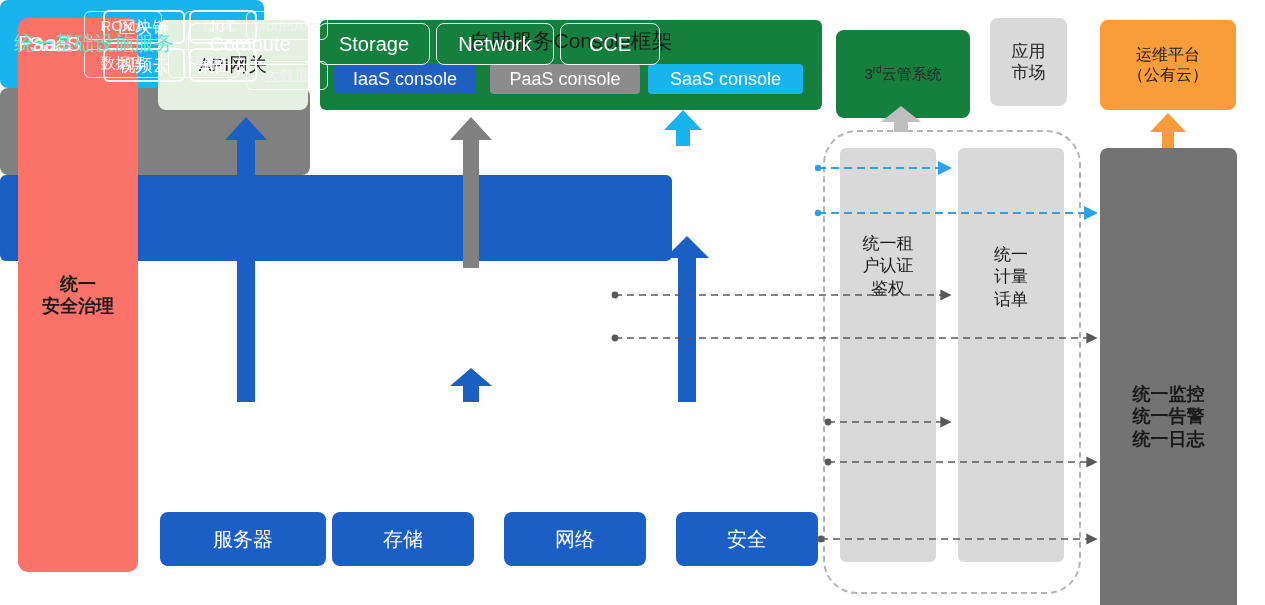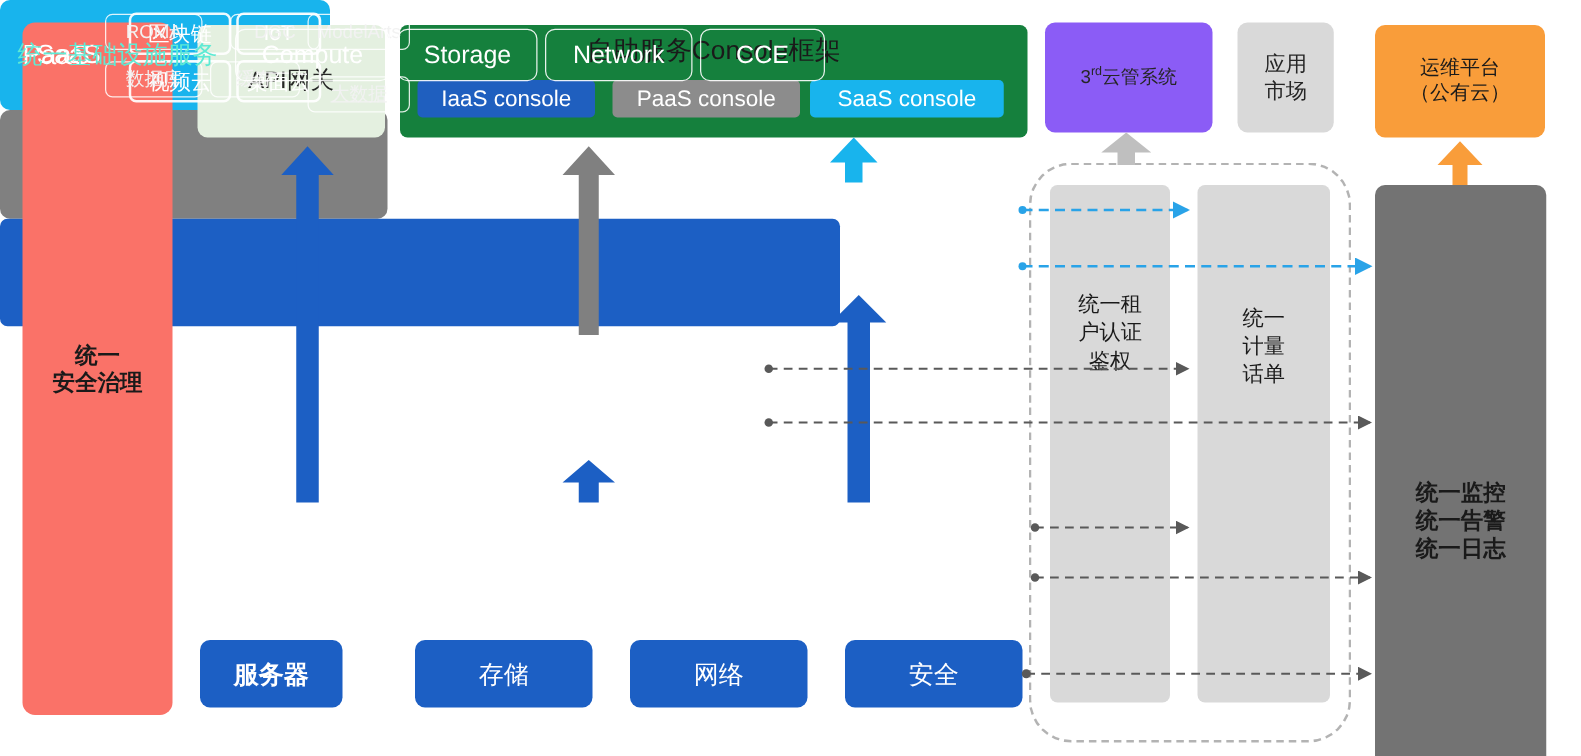--- a/index.html
+++ b/index.html
@@ -18,21 +18,21 @@
 
   
   #consoleframe{left:320px;top:20px;width:502px;height:90px;background:#15803d;display:block;}
   #consoletitle{position:absolute;left:0;top:8px;width:100%;text-align:center;font-size:21px;color:#1a1a1a;}
   .cpill{position:absolute;top:44px;height:30px;display:flex;align-items:center;justify-content:center;font-size:18px;color:#fff;border-radius:4px;}
   #cp0{left:14px;width:142px;background:#1F5FBF;}
   #cp1{left:170px;width:150px;background:#8C8C8C;}
   #cp2{left:328px;width:155px;background:#18B4ED;}
 
   
-  #third{left:836px;top:18px;width:134px;height:88px;background:#8b5cf6;color:#262626;font-size:15px;}
+  #third{left:836px;top:30px;width:134px;height:88px;background:#15803d;color:#262626;font-size:15px;}
   #appmkt{left:990px;top:18px;width:77px;height:88px;background:#D9D9D9;color:#262626;font-size:17px;}
 
   
   #ops{left:1100px;top:20px;width:136px;height:90px;background:#F99D3A;color:#1a1a1a;font-size:16px;}
   #opspanel{left:1100px;top:148px;width:137px;height:537px;background:#737373;color:#1a1a1a;font-size:18px;font-weight:700;}
 
   
   #saas{left:553px;top:146px;width:264px;height:88px;background:#18B4ED;display:block;border-radius:8px;}
   #saaslbl{position:absolute;left:12px;top:0;height:88px;width:86px;display:flex;align-items:center;justify-content:center;color:#fff;font-size:21px;}
   .spill{position:absolute;height:30px;border:2px solid rgba(255,255,255,.92);border-radius:6px;display:flex;align-items:center;justify-content:center;color:#fff;font-size:17px;}
@@ -56,21 +56,21 @@
   #infra{left:158px;top:402px;width:672px;height:86px;background:#1C5FC4;display:block;border-radius:6px;}
   #infralbl{position:absolute;left:14px;top:0;height:86px;display:flex;align-items:center;color:#5eead4;font-size:20px;}
   .ipill{position:absolute;top:23px;height:40px;border:1.6px solid rgba(255,255,255,.9);border-radius:8px;display:flex;align-items:center;justify-content:center;color:#fff;font-size:20px;}
   #ip0{left:188px;width:122px;}
   #ip1{left:318px;width:110px;}
   #ip2{left:436px;width:116px;}
   #ip3{left:560px;width:98px;}
 
   
   .hw{position:absolute;top:512px;height:54px;background:#1C5FC4;color:#fff;border-radius:8px;display:flex;align-items:center;justify-content:center;font-size:20px;}
-  #hw0{left:160px;width:114px;font-weight:bold;}
+  #hw0{left:160px;width:166px;}
   #hw1{left:332px;width:142px;}
   #hw2{left:504px;width:142px;}
   #hw3{left:676px;width:142px;}
 
   
   #encl{position:absolute;left:823px;top:130px;width:254px;height:460px;border:2.5px dashed #B3B3B3;border-radius:34px;}
   .gcol{position:absolute;background:#D9D9D9;border-radius:6px;color:#1a1a1a;display:flex;align-items:flex-start;justify-content:center;text-align:center;font-size:17px;line-height:1.32;padding-top:85px;box-sizing:border-box;}
   #gcol0{left:840px;top:148px;width:96px;height:414px;text-align:center;}
   #gcol1{left:958px;top:148px;width:106px;height:414px;padding-top:96px;}
 

